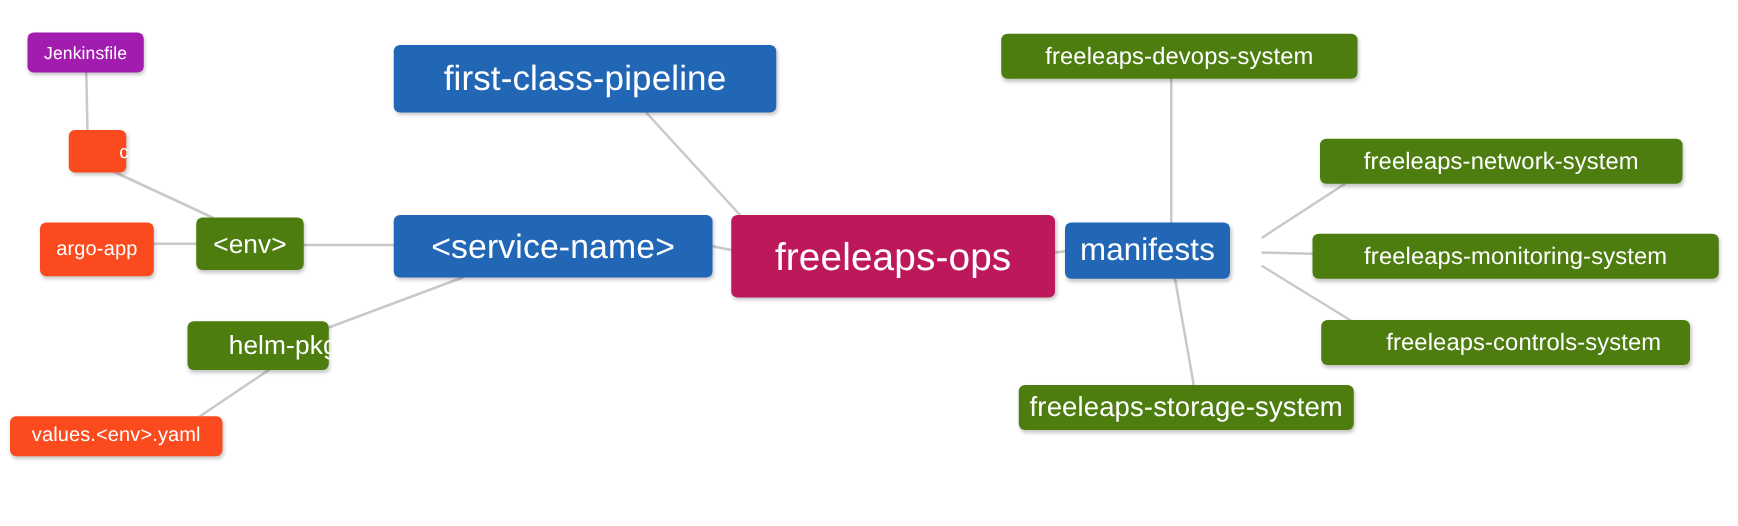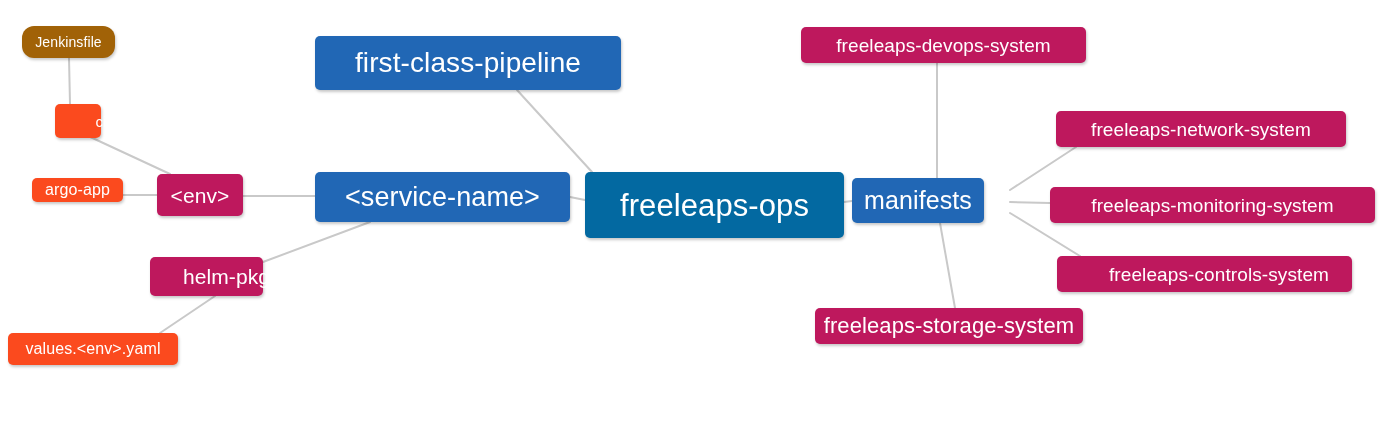--- a/index.html
+++ b/index.html
@@ -32,35 +32,34 @@
     align-items: center;
     justify-content: center;
     color: #ffffff;
     border-radius: 5px;
     white-space: nowrap;
     box-shadow: 1px 2px 3px rgba(0,0,0,0.22);
     line-height: 1;
     letter-spacing: 0.1px;
   }
   .n-root {
-    background: #0369a1;
+    background: #be185d;
     font-size: 31px;
   }
   .n-blue {
     background: #2167B5;
   }
   .n-green {
-    background: #be185d;
+    background: #4d7c0f;
   }
   .n-red {
     background: #FB4A1E;
   }
   .n-orange {
-    background: #a16207;
-    border-radius: 12px;
+    background: #a21caf;
   }
 </style>
 </head>
 <body>
 
 <div id="canvas">
   <svg id="edges" viewBox="0 0 1390 421">
       <line x1="69" y1="58" x2="70" y2="104" stroke="#c9c9c9" stroke-width="2" stroke-linecap="round"></line>
       <line x1="86" y1="135" x2="170" y2="174" stroke="#c9c9c9" stroke-width="2" stroke-linecap="round"></line>
       <line x1="123" y1="195" x2="157" y2="195" stroke="#c9c9c9" stroke-width="2" stroke-linecap="round"></line>
@@ -72,21 +71,21 @@
       <line x1="844" y1="202" x2="852" y2="201" stroke="#c9c9c9" stroke-width="2" stroke-linecap="round"></line>
       <line x1="937" y1="178" x2="937" y2="63" stroke="#c9c9c9" stroke-width="2" stroke-linecap="round"></line>
       <line x1="1010" y1="190" x2="1076" y2="147" stroke="#c9c9c9" stroke-width="2" stroke-linecap="round"></line>
       <line x1="1010" y1="202" x2="1050" y2="203" stroke="#c9c9c9" stroke-width="2" stroke-linecap="round"></line>
       <line x1="1010" y1="213" x2="1080" y2="256" stroke="#c9c9c9" stroke-width="2" stroke-linecap="round"></line>
       <line x1="940" y1="223" x2="955" y2="308" stroke="#c9c9c9" stroke-width="2" stroke-linecap="round"></line>
     </svg>
   <div id="node-layer">
       <div class="node n-orange" style="left: 22px; top: 26px; width: 93px; height: 32px; font-size: 14px;">Jenkinsfile</div>
       <div class="node n-red" style="left: 55px; top: 104px; width: 31px; height: 34px; font-size: 15px; padding-left: 46px;">ci</div>
-      <div class="node n-red" style="left: 32px; top: 178px; width: 91px; height: 24px; font-size: 16px;">argo-app</div>
+      <div class="node n-red" style="left: 32px; top: 178px; width: 91px; height: 43px; font-size: 16px;">argo-app</div>
       <div class="node n-green" style="left: 157px; top: 174px; width: 86px; height: 42px; font-size: 21px;">&lt;env&gt;</div>
       <div class="node n-green" style="left: 150px; top: 257px; width: 113px; height: 39px; font-size: 21px; padding-left: 40px;">helm-pkg</div>
       <div class="node n-red" style="left: 8px; top: 333px; width: 170px; height: 32px; font-size: 16px;">values.&lt;env&gt;.yaml</div>
       <div class="node n-blue" style="left: 315px; top: 36px; width: 306px; height: 54px; font-size: 28px;">first-class-pipeline</div>
       <div class="node n-blue" style="left: 315px; top: 172px; width: 255px; height: 50px; font-size: 27px;">&lt;service-name&gt;</div>
       <div class="node n-root" style="left: 585px; top: 172px; width: 259px; height: 66px; font-size: 31px;">freeleaps-ops</div>
       <div class="node n-blue" style="left: 852px; top: 178px; width: 132px; height: 45px; font-size: 25px;">manifests</div>
       <div class="node n-green" style="left: 801px; top: 27px; width: 285px; height: 36px; font-size: 19px;">freeleaps-devops-system</div>
       <div class="node n-green" style="left: 1056px; top: 111px; width: 290px; height: 36px; font-size: 19px;">freeleaps-network-system</div>
       <div class="node n-green" style="left: 1050px; top: 187px; width: 325px; height: 36px; font-size: 19px;">freeleaps-monitoring-system</div>

